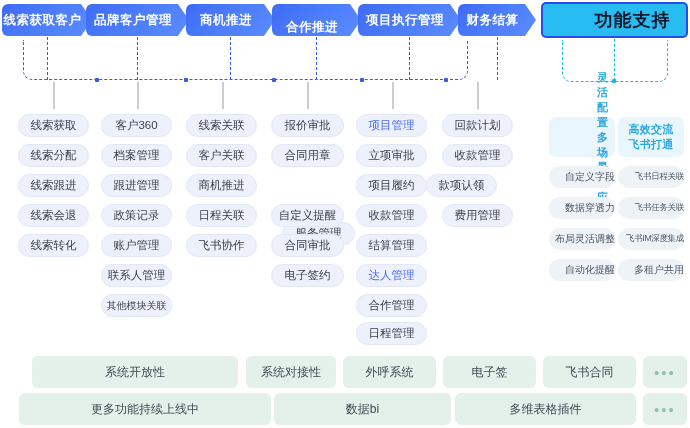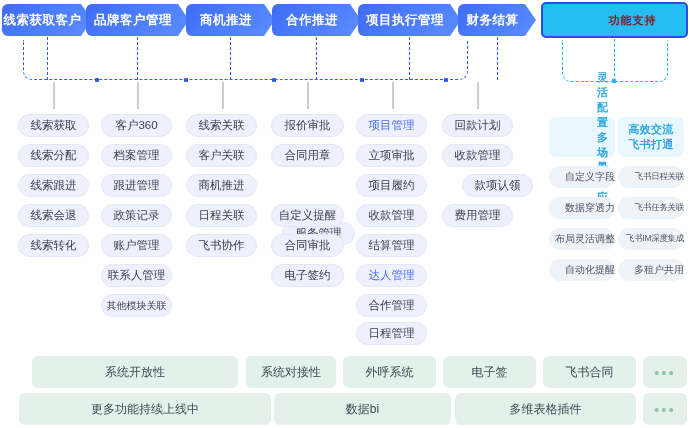--- a/index.html
+++ b/index.html
@@ -27,21 +27,21 @@
   }
   .chev.first {
     -webkit-clip-path: polygon(0 0, calc(100% - 11px) 0, 100% 50%, calc(100% - 11px) 100%, 0 100%);
     clip-path: polygon(0 0, calc(100% - 11px) 0, 100% 50%, calc(100% - 11px) 100%, 0 100%);
   }
   .support-box {
     position:absolute; top:2px; left:541px; width:147px; height:36px;
     background:#28bdf2;
     border:2px solid #2b4ce8;
     border-radius:5px;
-    color:#7f1d1d; font-size:11px; font-weight:700;
+    color:#0f172a; font-size:18px; font-weight:700;
     display:flex; align-items:center; justify-content:center;
     letter-spacing:1px;
     padding-left:36px;
   }
 
   
   .vdash-blue {
     position:absolute; width:0; border-left:1.6px dashed #2f5cf0;
   }
   .bus-left {
@@ -114,21 +114,21 @@
 
   <div class="chev first" style="left:2px;width:90px;">
     <span>线索获取客户</span>
   </div>
   <div class="chev" style="left:86px;width:103px;">
     <span>品牌客户管理</span>
   </div>
   <div class="chev" style="left:186px;width:89px;">
     <span>商机推进</span>
   </div>
-  <div class="chev" style="left:272px;width:89px;">
+  <div class="chev" style="left:272px;width:89px;align-items:flex-end;">
     <span>合作推进</span>
   </div>
   <div class="chev" style="left:358px;width:103px;">
     <span>项目执行管理</span>
   </div>
   <div class="chev" style="left:458px;width:78px;">
     <span>财务结算</span>
   </div>
 
   <div class="support-box">
@@ -257,21 +257,21 @@
   <div class="pill" style="left:356px;top:322px;width:71px;">
     <span>日程管理</span>
     </div>
 
   <div class="pill" style="left:442px;top:114px;width:71px;">
     <span>回款计划</span>
     </div>
   <div class="pill" style="left:442px;top:144px;width:71px;">
     <span>收款管理</span>
     </div>
-  <div class="pill" style="left:462px;top:174px;width:71px;">
+  <div class="pill" style="left:426px;top:174px;width:71px;">
     <span>款项认领</span>
     </div>
   <div class="pill" style="left:442px;top:204px;width:71px;">
     <span>费用管理</span>
     </div>
 
   <div class="feat-head" style="left:549px;top:117px;padding-left:48px;">
     <span>灵活配置</span>
     <span>多场景适应</span>
   </div>

